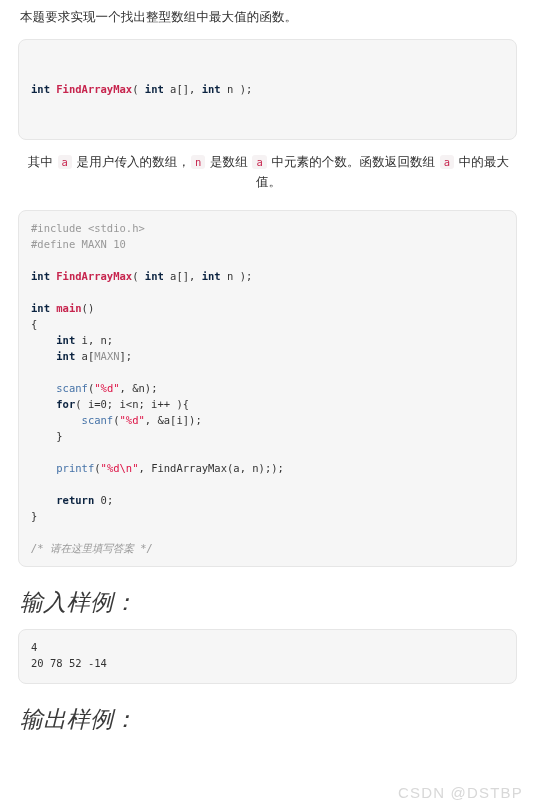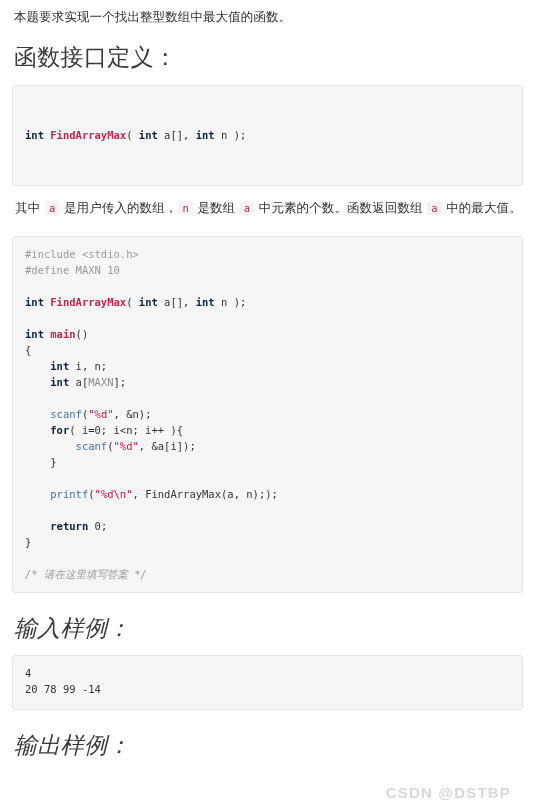--- a/index.html
+++ b/index.html
@@ -14,21 +14,21 @@
     color: #2f2f2f;
     overflow: hidden;
     position: relative;
   }
 
   .page {
     position: relative;
     width: 535px;
     height: 811px;
     box-sizing: border-box;
-    padding: 0 12px;
+    padding: 0 18px;
   }
 
   
   .intro {
     font-size: 12.5px;
     line-height: 18px;
     color: #2f2f2f;
     margin: 0;
     padding: 8px 0 0 2px;
     letter-spacing: 0.1px;
@@ -46,21 +46,21 @@
   }
   .heading.h-fn     { margin-top: 16px; }
   .heading.h-judge  { margin-top: 22px; }
   .heading.h-in     { margin-top: 20px; font-style: italic; }
   .heading.h-out    { margin-top: 20px; font-style: italic; }
 
   
   .codeblock {
     background: #f6f6f6;
     border: 1px solid #e6e6e6;
-    border-radius: 3px;
+    border-radius: 8px;
     box-sizing: border-box;
     font-family: "DejaVu Sans Mono", "Liberation Mono", monospace;
     font-size: 10.5px;
     line-height: 16px;
     color: #333333;
     white-space: pre;
     overflow: hidden;
   }
   .codeblock.sig {
     margin-top: 13px;
@@ -104,49 +104,47 @@
     background: #f6f2f3;
     border-radius: 3px;
     padding: 1px 4px;
     margin: 0 1px;
     white-space: nowrap;
   }
 
   
   .watermark {
     position: absolute;
-    right: 24px;
+    right: 12px;
     bottom: 10px;
     font-size: 15px;
     color: #d8d8d8;
     letter-spacing: 1.2px;
     font-family: "Liberation Sans", "DejaVu Sans", sans-serif;
     user-select: none;
     pointer-events: none;
-    font-weight: bold;
   }
 </style>
 </head>
 <body>
 
 <div class="page">
 
   <p class="intro">本题要求实现一个找出整型数组中最大值的函数。</p>
 
-  <h2 class="heading h-fn">函数接口定义：</h2>
 
   <div class="codeblock sig">
     <span class="ln" id="sig-line"><span class="t-kw">int</span><span class="t-plain"> </span><span class="t-fn">FindArrayMax</span><span class="t-plain">( </span><span class="t-kw">int</span><span class="t-plain"> a[], </span><span class="t-kw">int</span><span class="t-plain"> n );</span></span>
   </div>
 
   <p class="para" id="fn-desc">其中 <code class="chip">a</code> 是用户传入的数组，<code class="chip">n</code> 是数组 <code class="chip">a</code> 中元素的个数。函数返回数组 <code class="chip">a</code> 中的最大值。</p>
 
 
   <div class="codeblock judge" id="judge-code"><span class="ln"><span class="t-pre">#include &lt;stdio.h&gt;</span></span><span class="ln"><span class="t-pre">#define MAXN 10</span></span><span class="ln">​</span><span class="ln"><span class="t-kw">int</span><span class="t-plain"> </span><span class="t-fn">FindArrayMax</span><span class="t-plain">( </span><span class="t-kw">int</span><span class="t-plain"> a[], </span><span class="t-kw">int</span><span class="t-plain"> n );</span></span><span class="ln">​</span><span class="ln"><span class="t-kw">int</span><span class="t-plain"> </span><span class="t-fn">main</span><span class="t-plain">()</span></span><span class="ln"><span class="t-plain">{</span></span><span class="ln"><span class="t-plain">    </span><span class="t-kw">int</span><span class="t-plain"> i, n;</span></span><span class="ln"><span class="t-plain">    </span><span class="t-kw">int</span><span class="t-plain"> a[</span><span class="t-macro">MAXN</span><span class="t-plain">];</span></span><span class="ln">​</span><span class="ln"><span class="t-plain">    </span><span class="t-call">scanf</span><span class="t-plain">(</span><span class="t-str">"%d"</span><span class="t-plain">, &amp;n);</span></span><span class="ln"><span class="t-plain">    </span><span class="t-kw">for</span><span class="t-plain">( i=0; i&lt;n; i++ ){</span></span><span class="ln"><span class="t-plain">        </span><span class="t-call">scanf</span><span class="t-plain">(</span><span class="t-str">"%d"</span><span class="t-plain">, &amp;a[i]);</span></span><span class="ln"><span class="t-plain">    }</span></span><span class="ln">​</span><span class="ln"><span class="t-plain">    </span><span class="t-call">printf</span><span class="t-plain">(</span><span class="t-str">"%d\n"</span><span class="t-plain">, FindArrayMax(a, n););</span></span><span class="ln">​</span><span class="ln"><span class="t-plain">    </span><span class="t-kw">return</span><span class="t-plain"> </span><span class="t-num">0</span><span class="t-plain">;</span></span><span class="ln"><span class="t-plain">}</span></span><span class="ln">​</span><span class="ln"><span class="t-cmt">/* 请在这里填写答案 */</span></span></div>
 
   <h2 class="heading h-in">输入样例：</h2>
 
-  <div class="codeblock sample" id="input-sample"><span class="ln t-plain">4</span><span class="ln t-plain">20 78 99 -14</span></div>
+  <div class="codeblock sample" id="input-sample"><span class="ln t-plain">4</span><span class="ln t-plain">20 78 52 -14</span></div>
 
   <h2 class="heading h-out">输出样例：</h2>
 
   <div class="watermark">CSDN @DSTBP</div>
 </div>
 
 </body></html>

